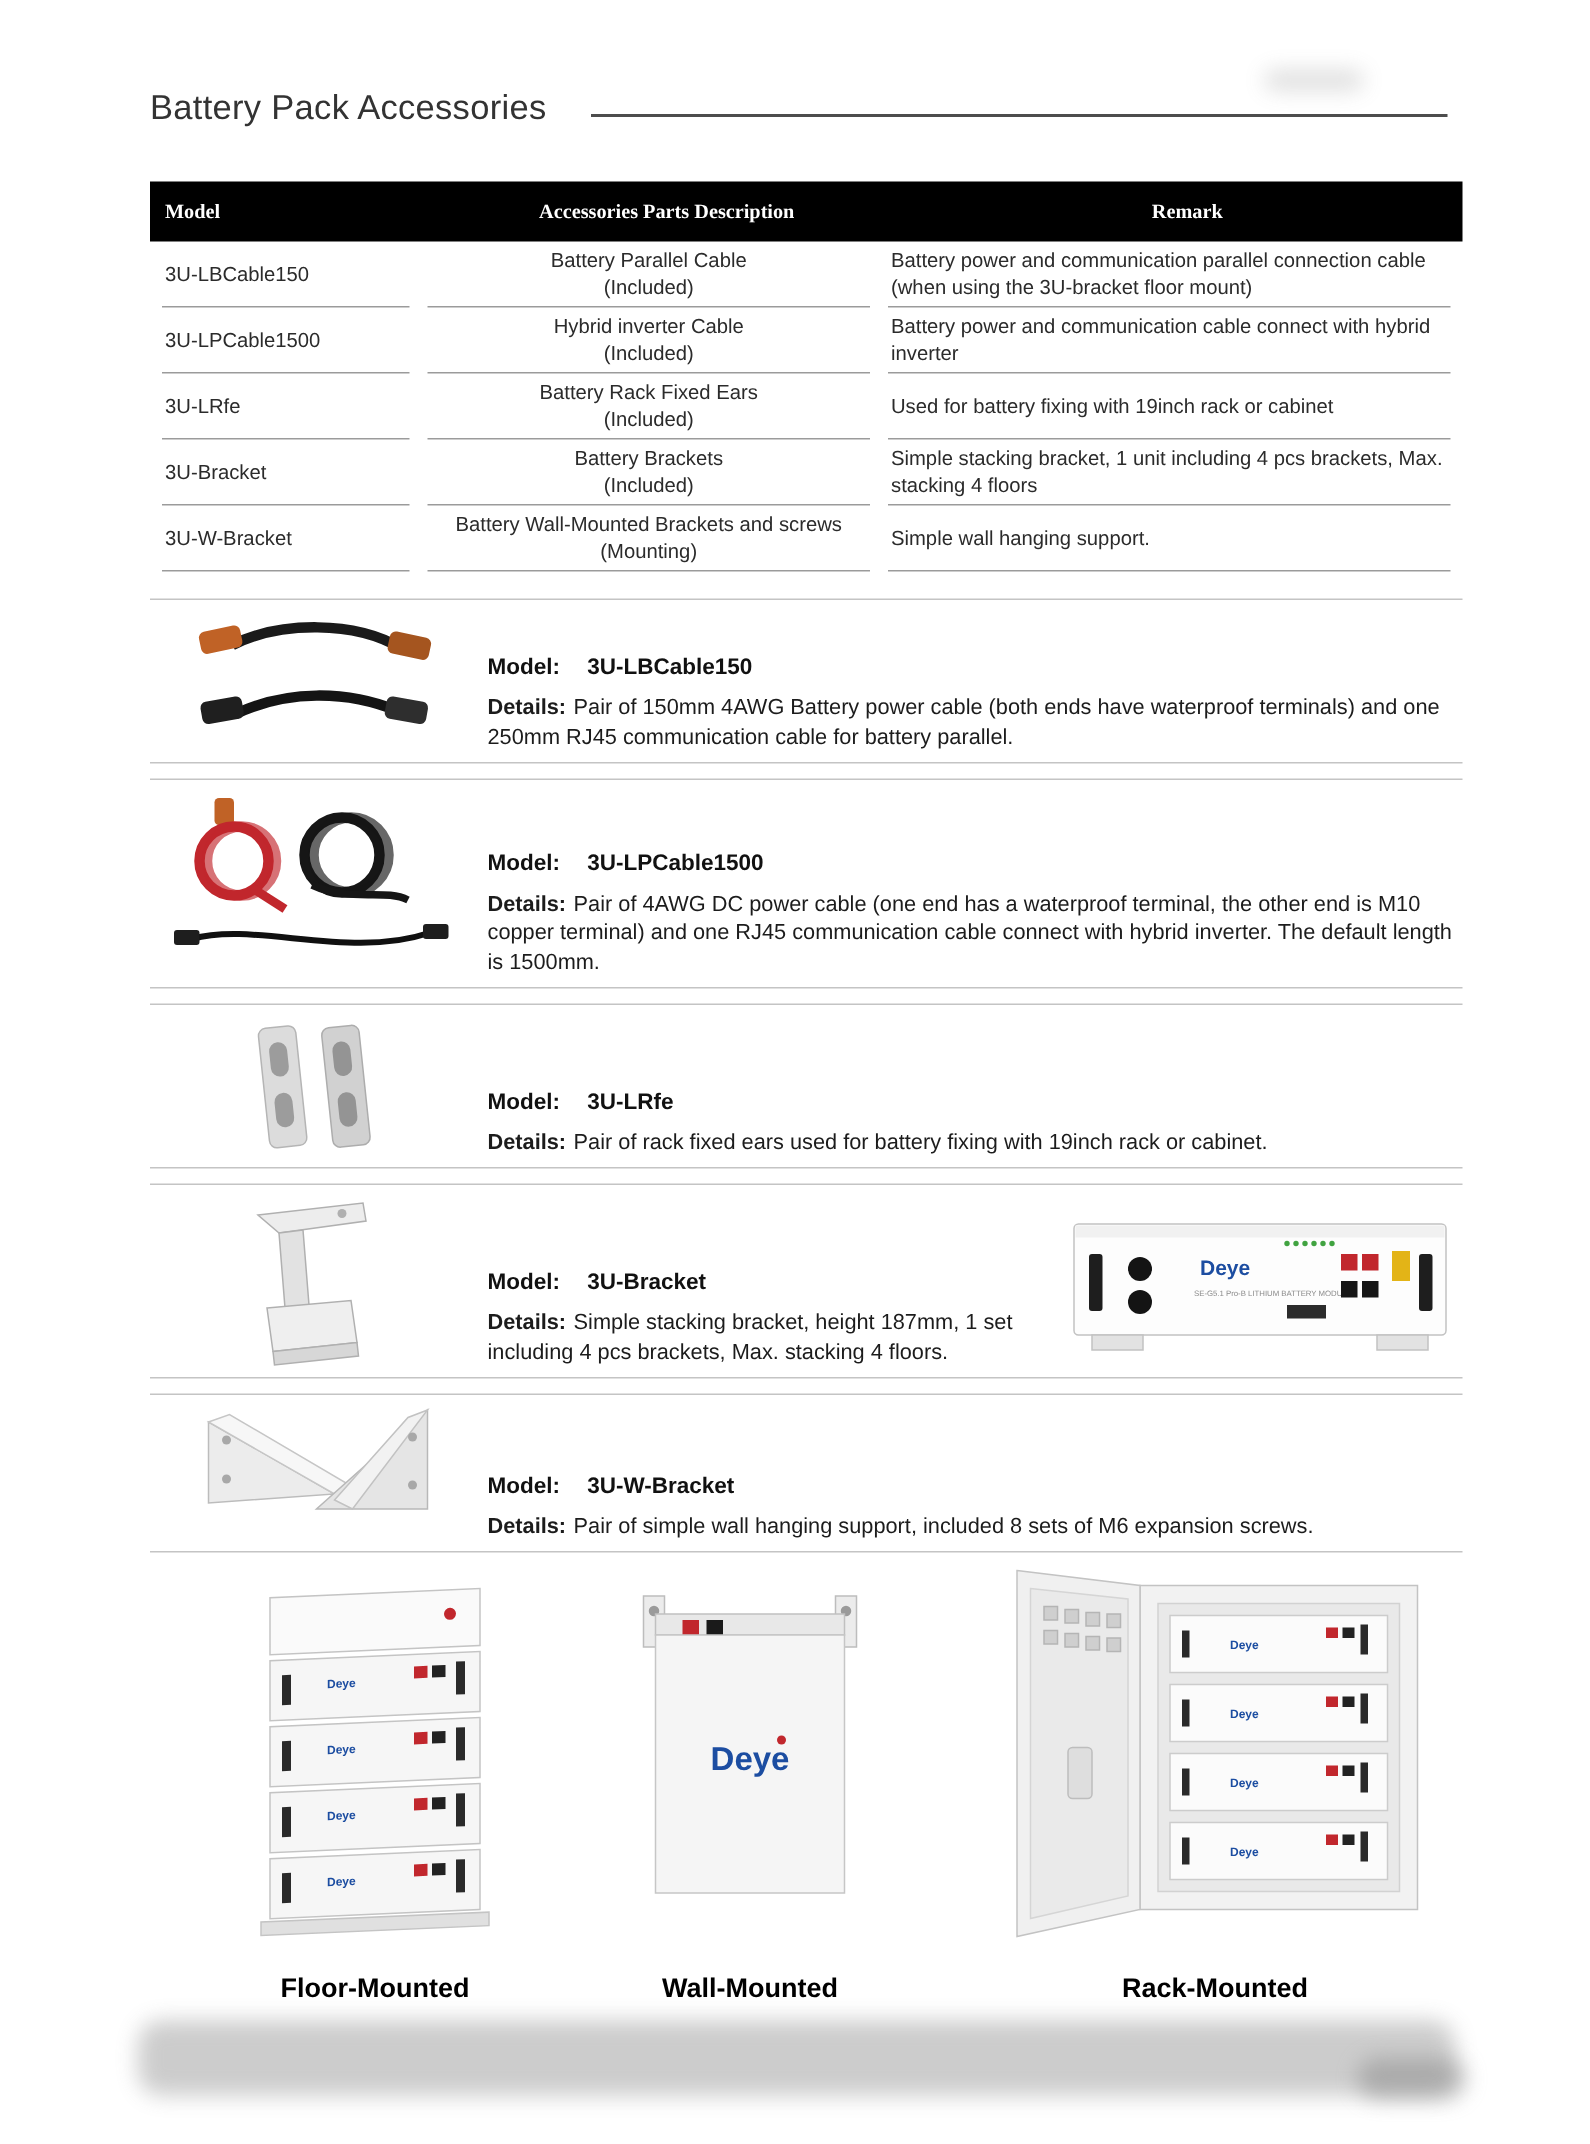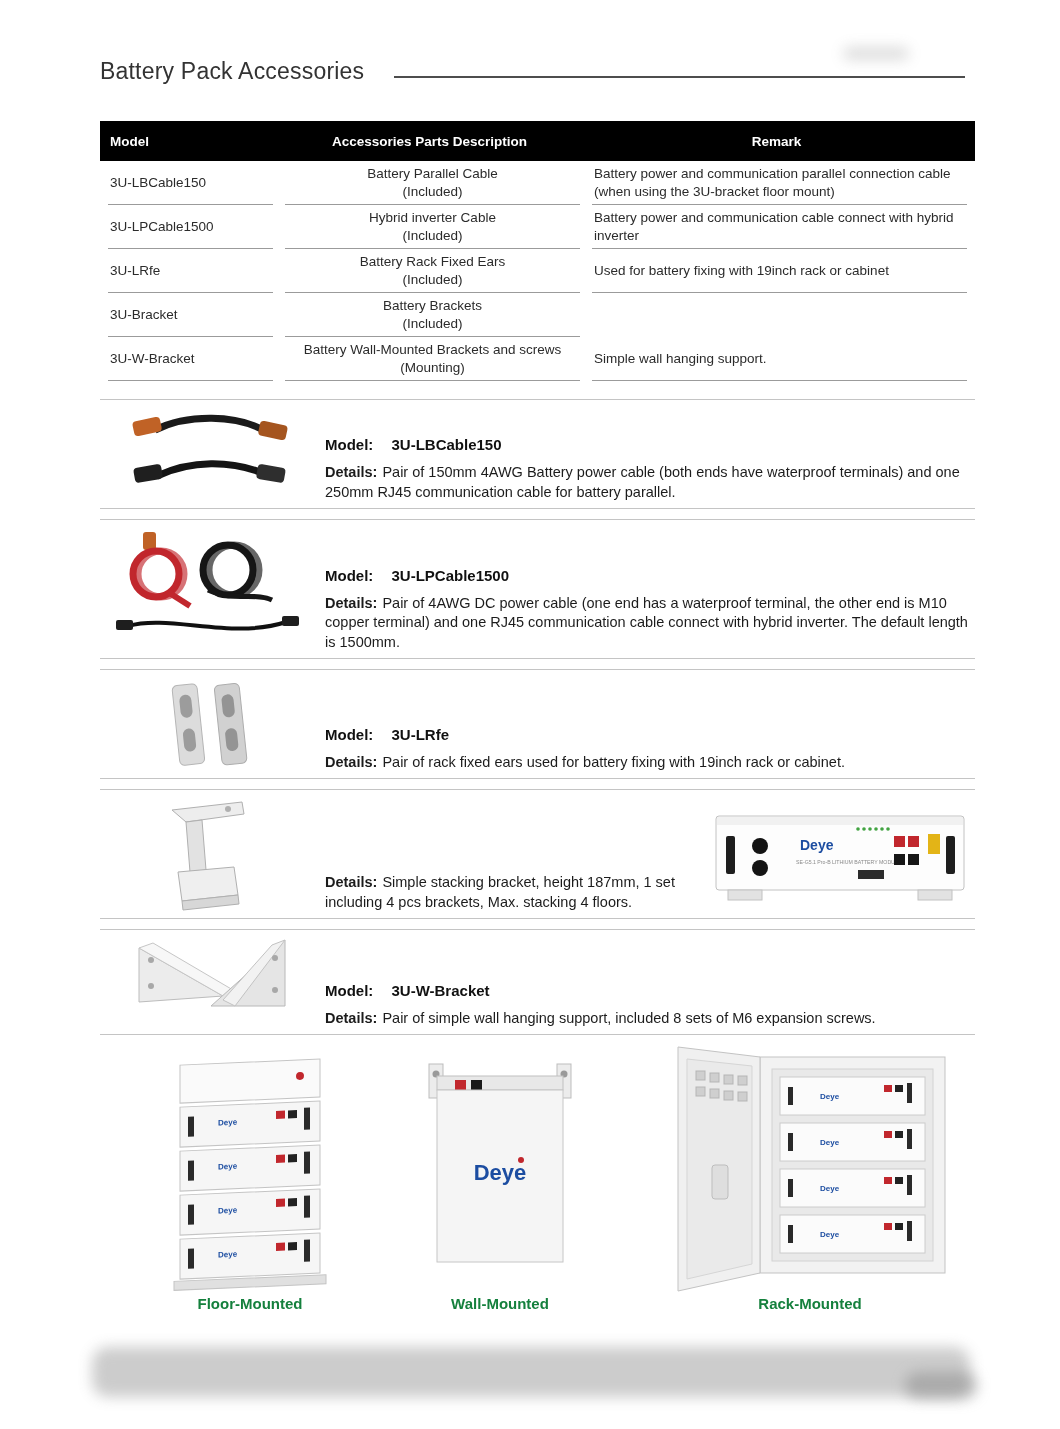--- a/index.html
+++ b/index.html
@@ -8,23 +8,23 @@
   .page { position:relative; width:1060px; height:1429px; background:#fff; overflow:hidden; }
   .content { padding:58px 85px 0 100px; }
 
   
   .title-row { display:flex; align-items:center; margin-bottom:36px; }
   .page-title { font-size:23px; font-weight:normal; color:#333; letter-spacing:.2px; white-space:nowrap; }
   .title-rule { flex:1; height:2px; background:#4d4d4d; margin:10px 10px 0 30px; }
 
   
   .acc-table { margin-bottom:18px; }
-  .t-head { display:grid; grid-template-columns:165px 295px 1fr; column-gap:9px;
+  .t-head { display:grid; grid-template-columns:165px 295px 1fr; column-gap:24px;
             background:#000; color:#fff; font-weight:bold; font-size:13.5px;
-            align-items:center; height:40px; padding:0 8px; }
+            align-items:center; height:40px; padding:0 8px;font-family:Liberation Serif, serif; }
   .t-head .c { padding:0 2px; }
   .t-head .center { text-align:center; }
   .t-row { display:grid; grid-template-columns:165px 295px 1fr; column-gap:12px; padding:0 8px; }
   .t-cell { border-bottom:1px solid #9b9b9b; display:flex; align-items:center;
             font-size:13.5px; color:#2b2b2b; min-height:42px; padding:4px 2px; line-height:1.3; }
   .t-cell.desc { justify-content:center; text-align:center; white-space:pre-line; }
 
   
   .section { display:flex; align-items:flex-end; border-top:1px solid #c4c4c4; border-bottom:1px solid #c4c4c4;
              padding:6px 0; margin-bottom:10px; }
@@ -33,21 +33,21 @@
   .section-right-img { flex:0 0 270px; display:flex; justify-content:center; align-items:center; }
   .model-line { font-weight:bold; font-size:15px; color:#111; margin-bottom:10px; }
   .model-line .model-name { margin-left:14px; }
   .details-line { font-size:14.5px; color:#1c1c1c; line-height:1.35; }
   .details-line .lbl { font-weight:bold; margin-right:5px; }
 
   
   .mounting-title { font-weight:bold; font-size:15px; color:#111; margin:12px 0 26px 8px; }
   .examples { display:flex; justify-content:space-between; align-items:flex-end; padding:0 15px 0 60px; }
   .example { display:flex; flex-direction:column; align-items:center; }
-  .example-label { font-weight:bold; font-size:15px; color:#15803d; margin-top:0; }
+  .example-label { font-weight:bold; font-size:18px; color:#000000; margin-top:20px; }
 
   
   .blur-blob { position:absolute; background:#8f8f8f; filter:blur(7px); border-radius:16px; }
   .blob-top { left:843px; top:47px; width:66px; height:13px; opacity:.30; }
   .blob-footer { left:92px; top:1347px; width:878px; height:50px; opacity:.45; }
   .blob-footer2 { left:905px; top:1372px; width:72px; height:27px; opacity:.55; }
 
   svg text { font-family:"Liberation Sans", sans-serif; }
 </style>
 </head>
@@ -83,20 +83,21 @@
       <div class="t-row">
         <div class="t-cell">3U-LRfe</div>
         <div class="t-cell desc">Battery Rack Fixed Ears
 (Included)</div>
         <div class="t-cell">Used for battery fixing with 19inch rack or cabinet</div>
       </div>
       <div class="t-row">
         <div class="t-cell">3U-Bracket</div>
         <div class="t-cell desc">Battery Brackets
 (Included)</div>
+        <div class="t-cell">Simple stacking bracket, 1 unit including 4 pcs brackets, Max. stacking 4 floors</div>
       </div>
       <div class="t-row">
         <div class="t-cell">3U-W-Bracket</div>
         <div class="t-cell desc">Battery Wall-Mounted Brackets and screws
 (Mounting)</div>
         <div class="t-cell">Simple wall hanging support.</div>
       </div>
     </div>
 
     <div class="section">
@@ -179,20 +180,24 @@
       <div class="section-img">
         <svg width="150" height="116" viewBox="0 0 150 116">
           <polygon points="34,14 104,6 106,18 48,26" fill="#ededed" stroke="#b0b0b0"></polygon>
           <circle cx="90" cy="13" r="3" fill="#b0b0b0"></circle>
           <polygon points="48,26 64,24 68,74 52,76" fill="#e2e2e2" stroke="#b0b0b0"></polygon>
           <polygon points="40,76 96,71 100,99 44,105" fill="#efefef" stroke="#b0b0b0"></polygon>
           <polygon points="44,105 100,99 101,108 45,114" fill="#d7d7d7" stroke="#b0b0b0"></polygon>
         </svg>
       </div>
       <div class="section-text">
+        <div class="model-line">
+          <span>Model:</span>
+          <span class="model-name">3U-Bracket</span>
+        </div>
         <div class="details-line">
           <span class="lbl">Details:</span><span>Simple stacking bracket, height 187mm, 1 set including 4 pcs brackets, Max. stacking 4 floors.</span>
         </div>
       </div>
       <div class="section-right-img">
         <svg width="265" height="106" viewBox="0 0 265 106">
           <rect x="8" y="10" width="248" height="74" rx="3" fill="#fdfdfd" stroke="#c2c2c2"></rect>
           <rect x="9" y="11" width="246" height="8" fill="#f1f1f1"></rect>
           <circle cx="150" cy="23" r="1.8" fill="#41a341"></circle>
             <circle cx="156" cy="23" r="1.8" fill="#41a341"></circle>

